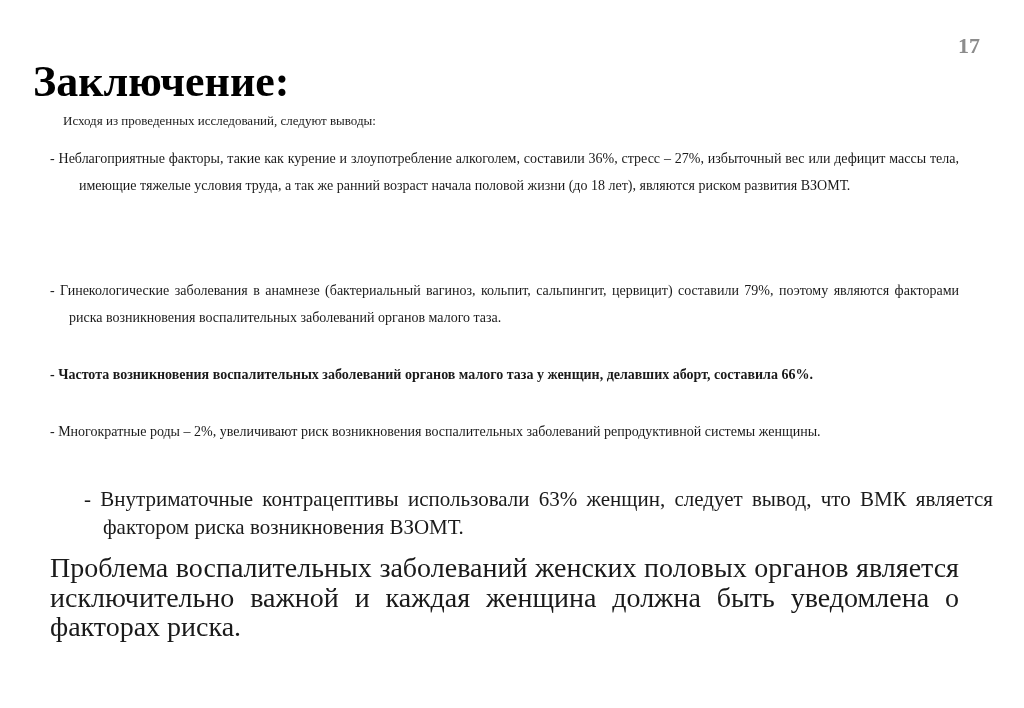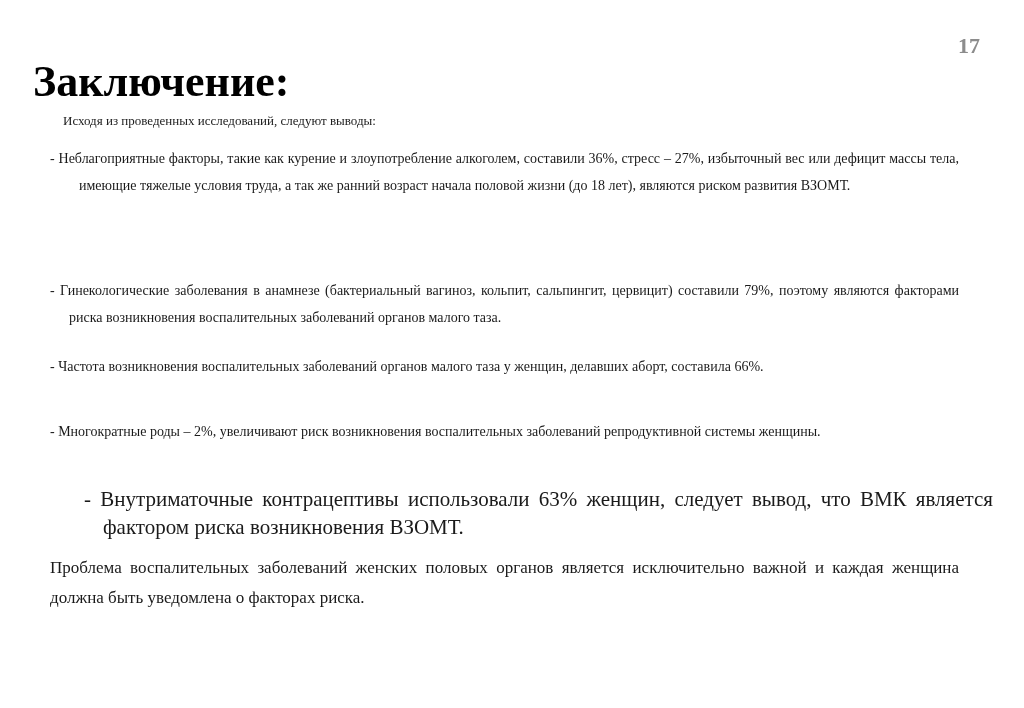--- a/index.html
+++ b/index.html
@@ -54,29 +54,29 @@
     .item.first {
       padding-left: 29px;
       text-indent: -29px;
     }
     .item.large {
       font-size: 21px;
       line-height: 28px;
     }
     .item-1 { top: 145px; }
     .item-2 { top: 277px; }
-    .item-3 { top: 353px; }
+    .item-3 { top: 361px; font-weight: bold; }
     .item-4 { top: 418px; }
     .item-5 { top: 485px; margin-left: 34px; }
     .conclusion {
       position: absolute;
       left: 50px;
       top: 553px;
       width: 909px;
-      font-size: 17px;
+      font-size: 28px;
       line-height: 29.5px;
       text-align: justify;
     }
   </style>
 </head>
 <body>
 
 <div>
   <div class="slide-number">17</div>
   <h1 class="title">Заключение:</h1>

